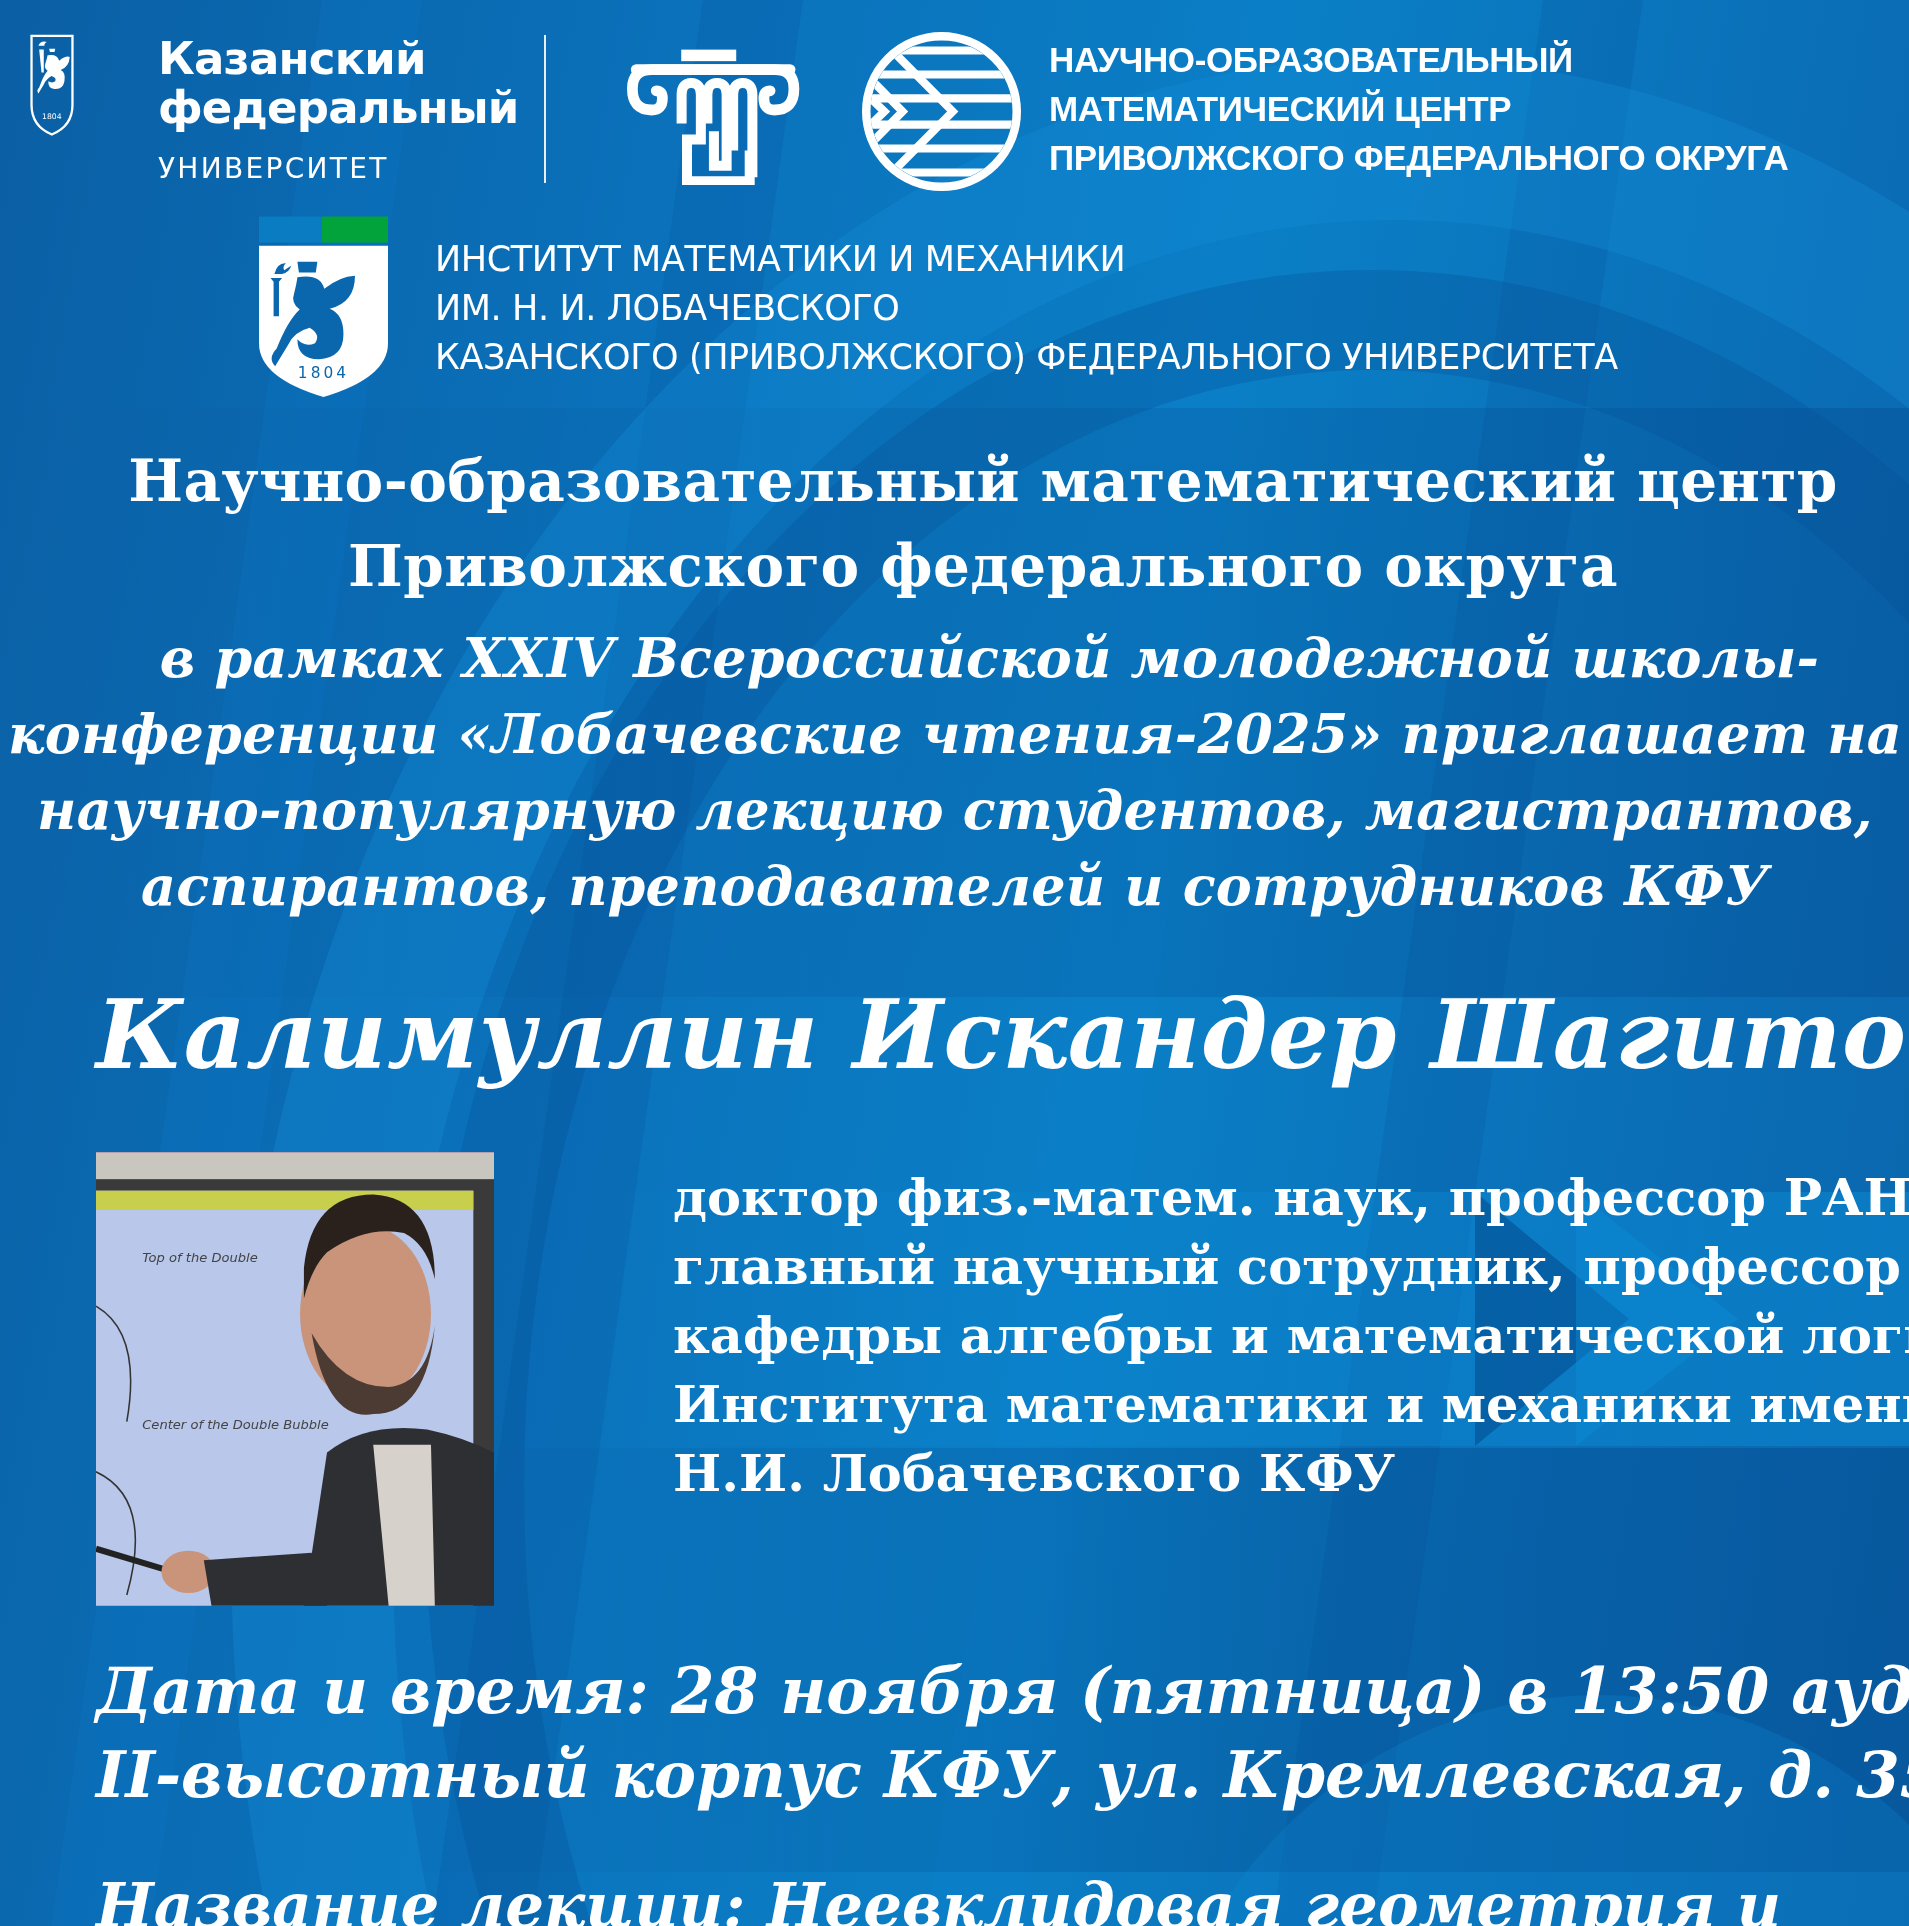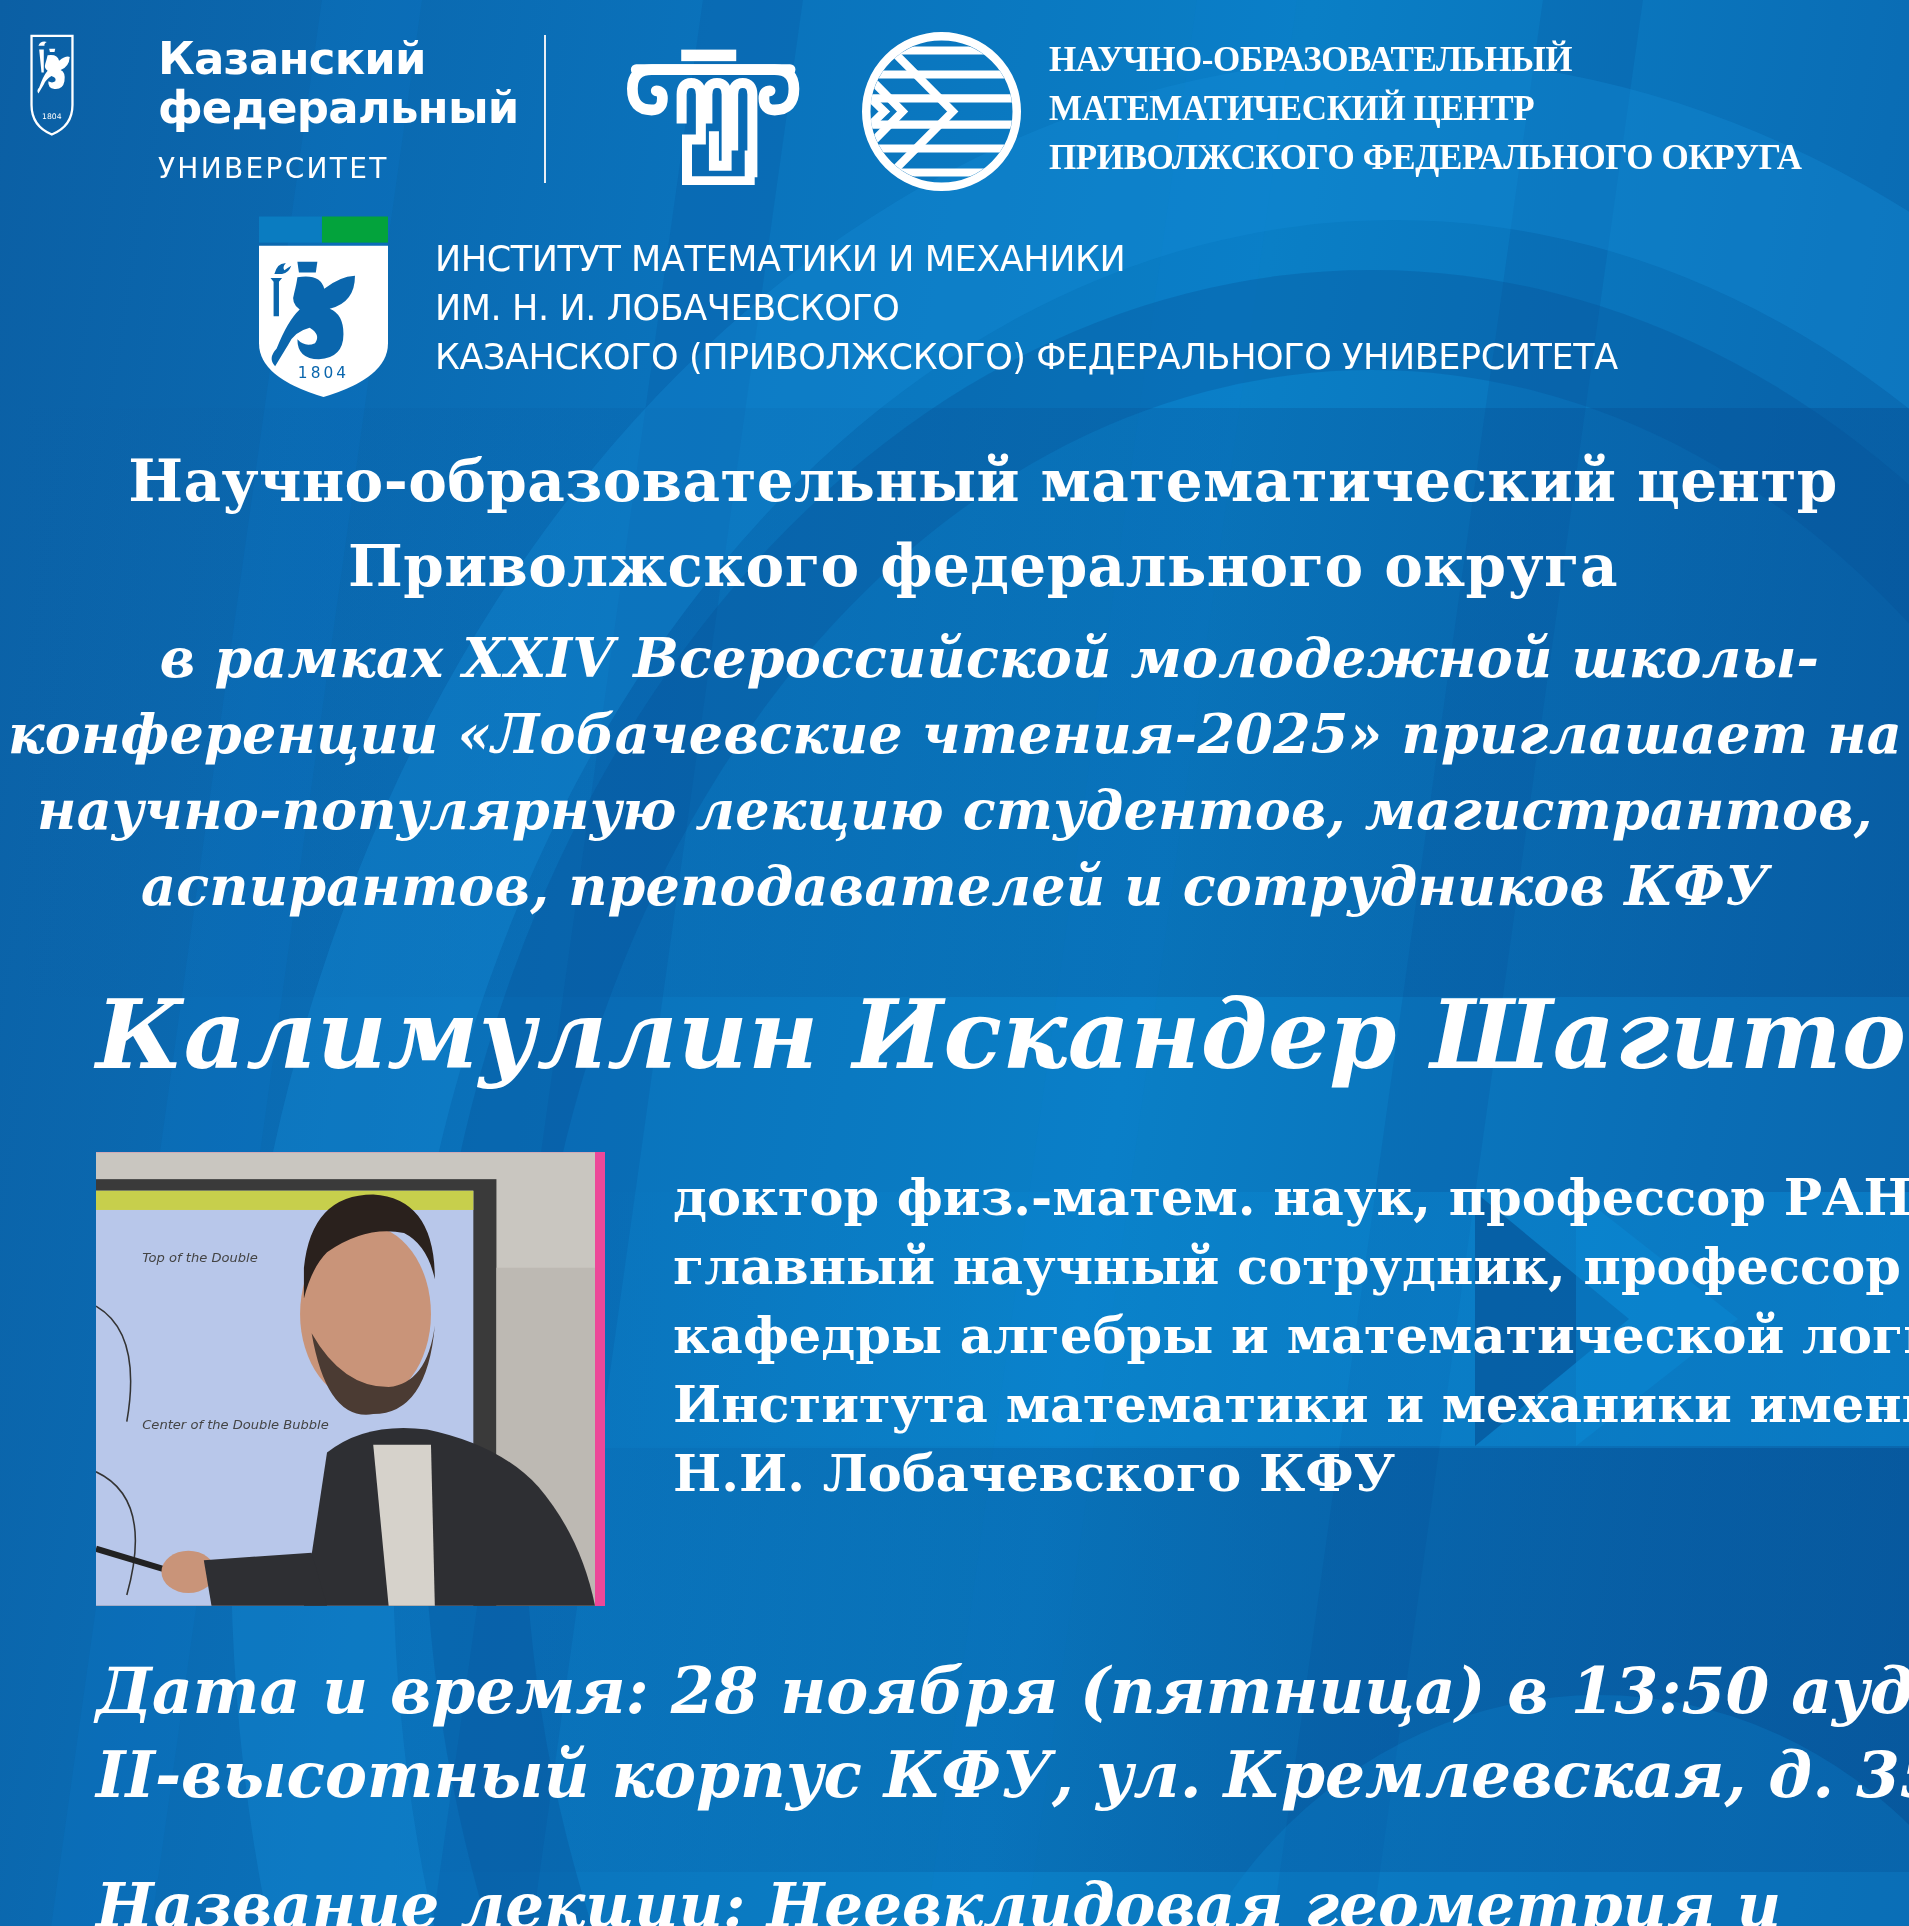--- a/index.html
+++ b/index.html
@@ -51,21 +51,21 @@
   }
   .kfu-line3 { font-family: "DejaVu Sans", sans-serif; font-size: 28px; letter-spacing: 2.3px; margin-top: 20px; white-space: nowrap; }
 
   .divider { position: absolute; left: 544px; top: 35px; width: 1.9px; height: 148px; background: #e8eef5; }
 
   .logo-220 { position: absolute; left: 613px; top: 35px; width: 208px; height: 150px; }
   .logo-globe { position: absolute; left: 862px; top: 32px; width: 159px; height: 159px; }
 
   .nomc-text {
     position: absolute; left: 1049px; top: 35px;
-    font-family: Liberation Serif, serif; font-weight: bold; font-size: 35px; line-height: 49px;
+    font-family: Liberation Sans, sans-serif; font-weight: bold; font-size: 35px; line-height: 49px;
     letter-spacing: -0.4px; white-space: nowrap;
   }
 
   .imm-logo { position: absolute; left: 259px; top: 216px; width: 129px; height: 183px; }
   .imm-text {
     position: absolute; left: 435px; top: 235px;
     font-family: "DejaVu Sans", sans-serif; font-weight: normal; font-size: 35px; line-height: 49px;
     letter-spacing: -0.4px; white-space: nowrap;
   }
 
@@ -80,22 +80,22 @@
   .intro .line { display: block; white-space: nowrap; font-style: italic; }
   .intro .line-0 { padding-left: 69px; }
 
   .speaker-name {
     position: absolute; left: 96px; top: 971px; width: 1791px;
     font-style: italic; font-weight: bold; font-size: 96px; line-height: 127px; white-space: nowrap;
     letter-spacing: 0.4px;
   }
 
   .photo {
-    position: absolute; left: 96px; top: 1152px; width: 509px; height: 454px; overflow: hidden;
-    background: #ec4899;
+    position: absolute; left: 96px; top: 1152px; width: 398px; height: 454px; overflow: hidden;
+    background: #701a75;
   }
 
   .bio {
     position: absolute; left: 673px; top: 1163px;
     font-weight: bold; font-size: 51px; line-height: 69px; white-space: nowrap;
   }
   .bio .line { display: block; }
 
   .event-info {
     position: absolute; left: 96px; top: 1649px;

